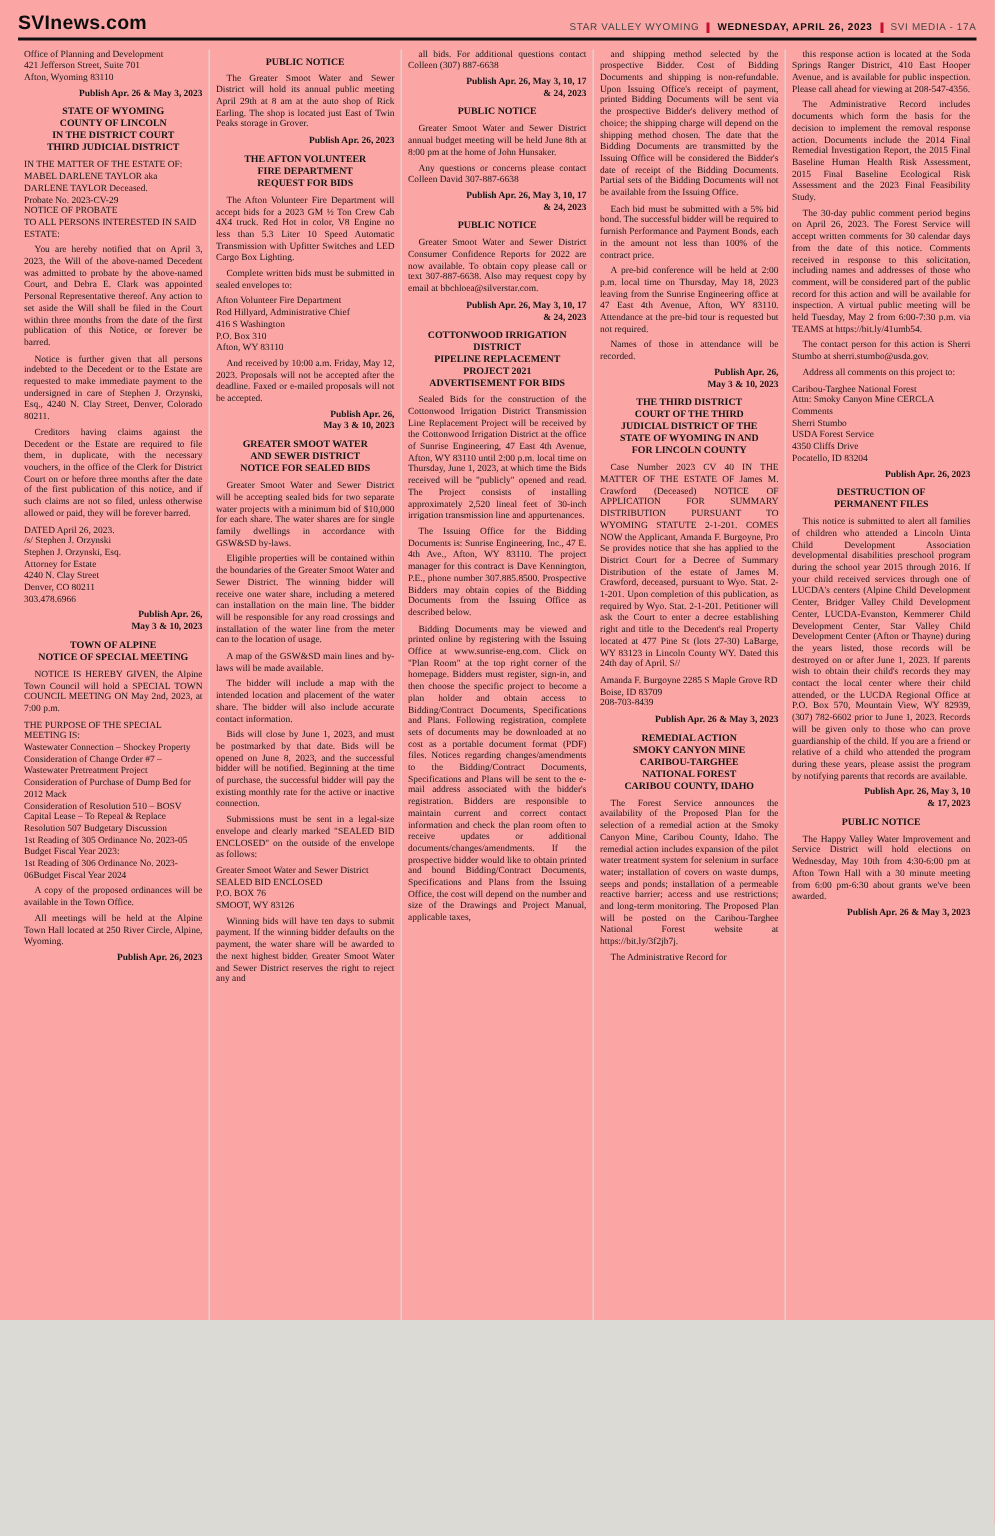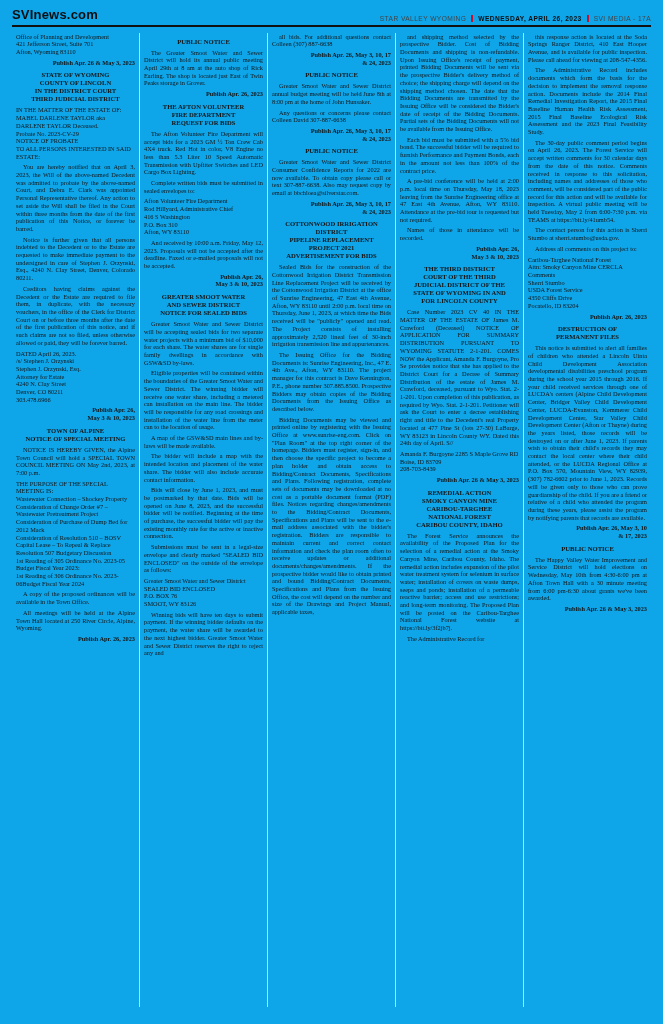--- a/index.html
+++ b/index.html
@@ -1,18 +1,18 @@
 <!DOCTYPE html>
 <html style="--accent: #c8102e;"><head>
 <meta charset="utf-8">
 <style>
   * { margin:0; padding:0; box-sizing:border-box; }
   html,body { width:663px; height:1024px; }
   body { background:#dcdad5; font-family:"Liberation Serif", serif; }
-  .page { width:663px; height:1024px; background:#0ea5e9; color:#161616; overflow:hidden; position:relative; }
+  .page { width:663px; height:880px; background:#fca5a5; color:#161616; overflow:hidden; position:relative; }
   .header { display:flex; justify-content:space-between; align-items:flex-end; padding:7px 12px 3px 12px; }
   .masthead { font-family:"Liberation Sans", sans-serif; font-weight:bold; font-size:13px; letter-spacing:.2px; color:#0e0e0e; }
   .header-right { display:flex; align-items:center; gap:5px; font-family:"Liberation Sans", sans-serif; font-size:6.6px; letter-spacing:.45px; color:#444; white-space:nowrap; }
   .header-right .hdate { font-weight:bold; color:#0e0e0e; }
   .sep { width:2px; height:7px; display:inline-block; }
   .rule { height:1.6px; background:#111; margin:0 12px; }
   .columns { display:flex; padding:6px 12px 8px 12px; height:988px; overflow:hidden; }
   .col { flex:1 1 0; min-width:0; padding:0 4px; overflow:hidden; font-size:6.3px; line-height:7.7px; text-align:justify; }
   .col + .col { border-left:1px solid #d8d5cd; }
   .block { margin-bottom:3px; white-space:pre-line; }

